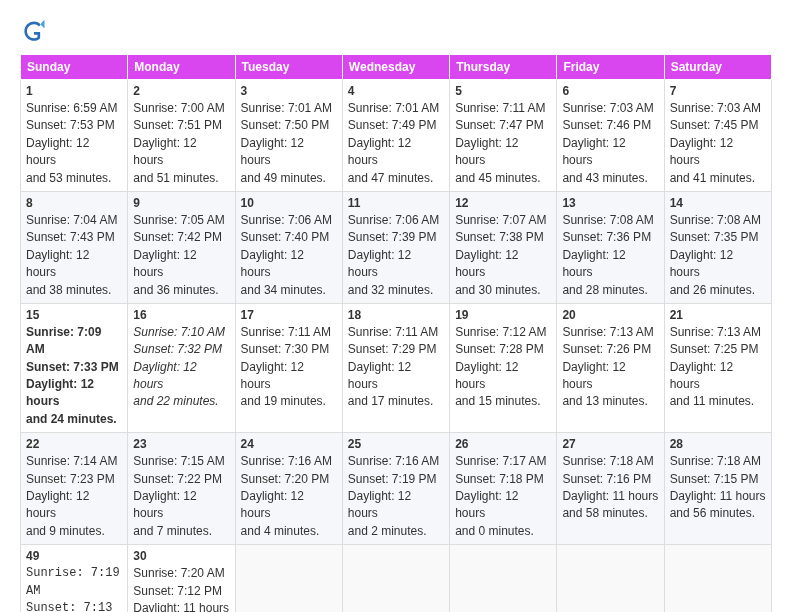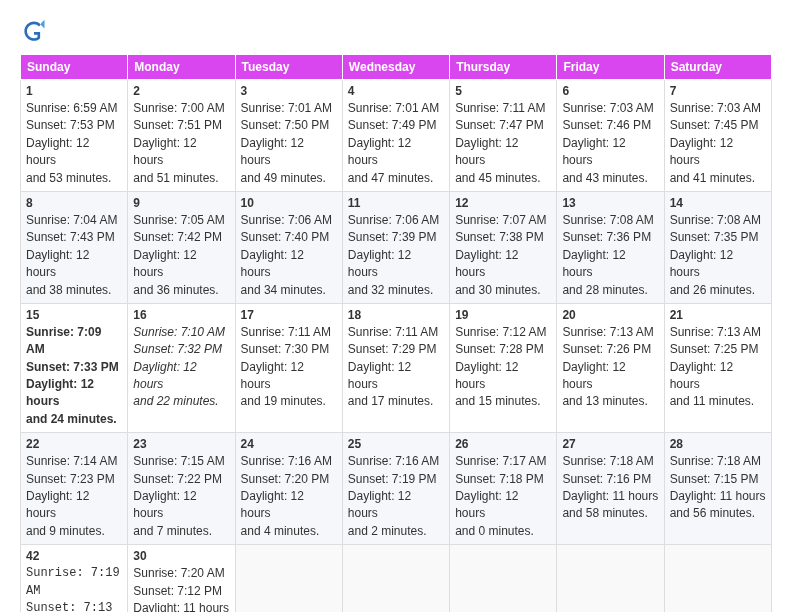--- a/index.html
+++ b/index.html
@@ -328,21 +328,21 @@
           <td>
             <span class="day-num">28</span>
             <div class="day-info" style="white-space: pre-line;">Sunrise: 7:18 AM
 Sunset: 7:15 PM
 Daylight: 11 hours
 and 56 minutes.</div>
           </td>
         </tr>
         <tr class="last-row">
           <td>
-            <span class="day-num">42</span>
+            <span class="day-num">49</span>
             <div class="day-info" style="white-space: pre-line; font-family: Liberation Mono, monospace;">Sunrise: 7:19 AM
 Sunset: 7:13 PM
 Daylight: 11 hours
 and 54 minutes.</div>
           </td>
           <td>
             <span class="day-num">30</span>
             <div class="day-info" style="white-space: pre-line;">Sunrise: 7:20 AM
 Sunset: 7:12 PM
 Daylight: 11 hours

